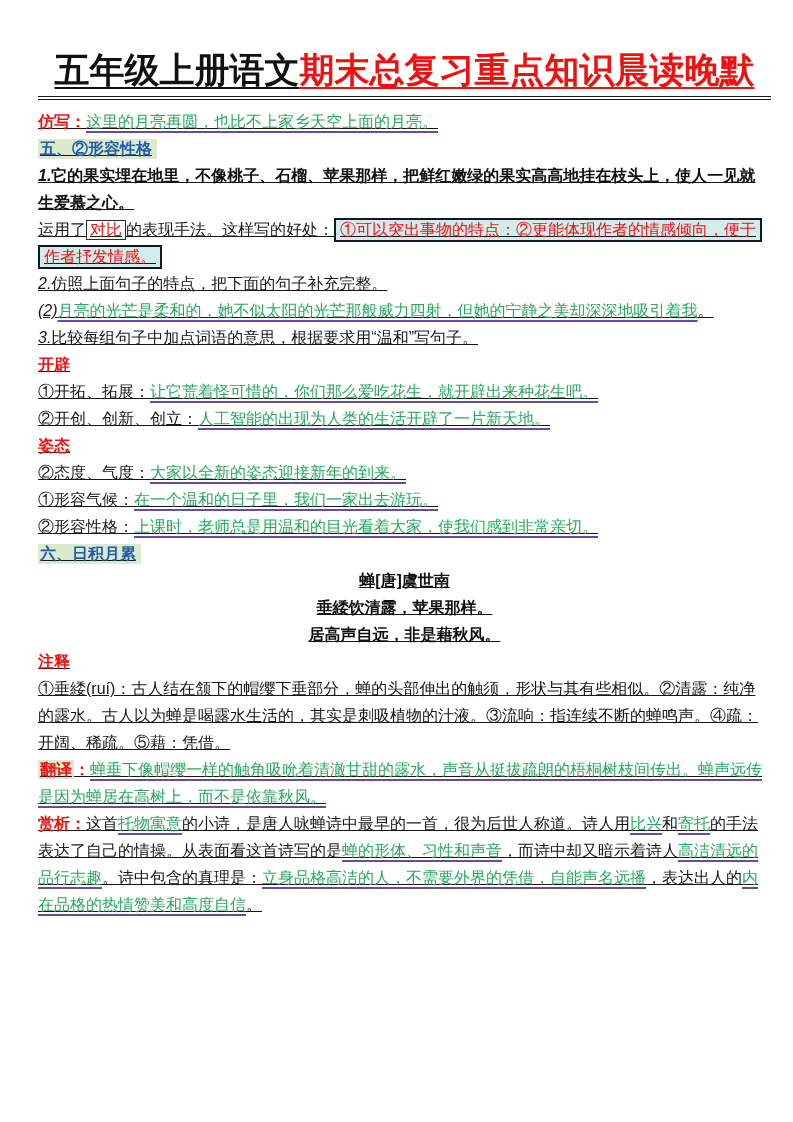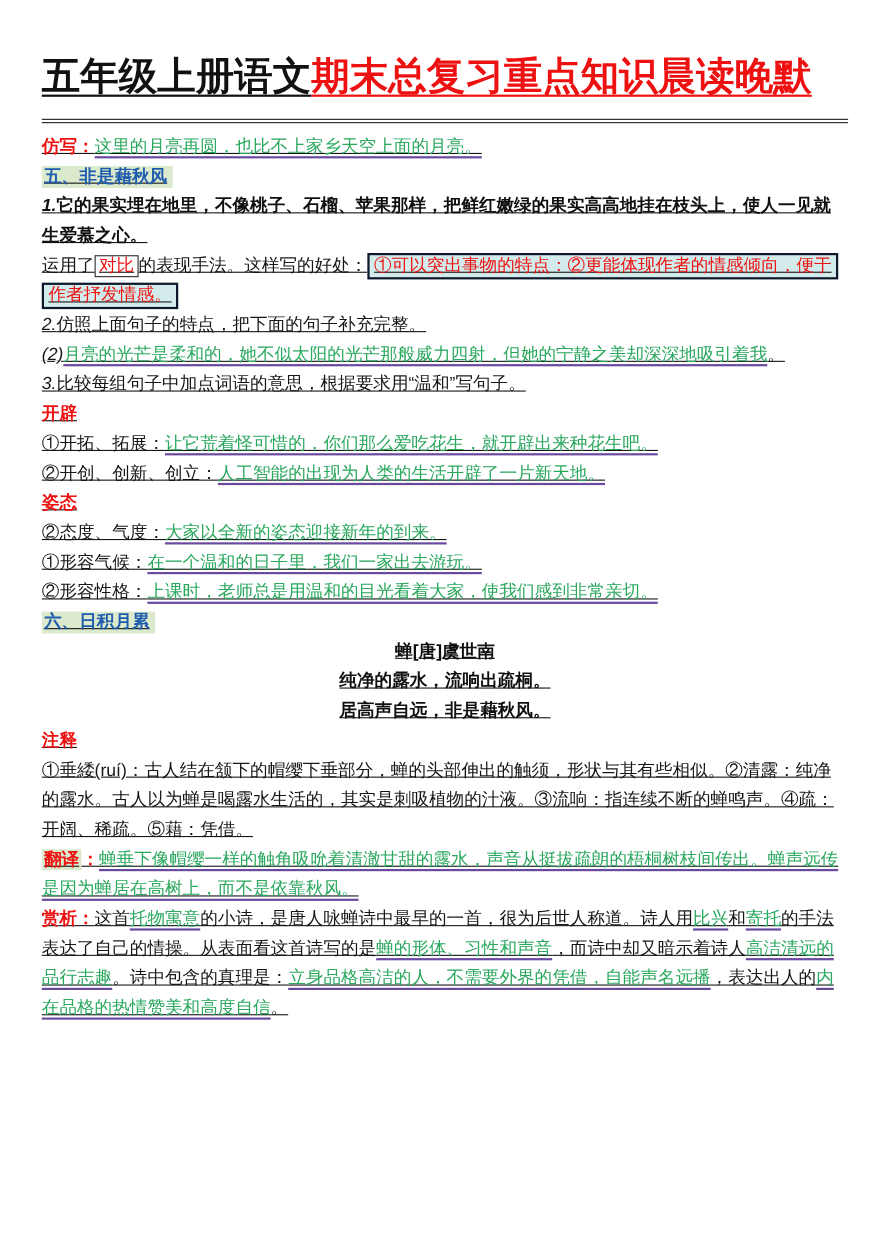--- a/index.html
+++ b/index.html
@@ -23,22 +23,23 @@
     padding:50px 22px 0 38px;
     background:#ffffff;
   }
   .h-title{
     margin:0 0 8px 0;
     font-size:35px;
     font-weight:700;
     letter-spacing:0px;
     line-height:1.15;
     border-bottom:4px double #1c1c1c;
-    padding-bottom:18px;
+    padding-bottom:6px;
     white-space:nowrap;
+    text-align:center;
   }
   .h-title .t-black{
     color:#111;
     text-decoration:underline;
     text-decoration-thickness:2px;
     text-underline-offset:5px;
   }
   .h-title .t-red{
     color:var(--red);
     text-decoration:underline;
@@ -85,35 +86,35 @@
     box-decoration-break:clone;
   }
 </style>
 </head>
 <body>
 
 <div class="page">
   <h1 class="h-title"><span class="t-black">五年级上册语文</span><span class="t-red">期末总复习重点知识晨读晚默</span></h1>
   <div class="doc">
       <div class="para"><span class="seg red-bold">仿写</span><span class="seg red-bold">：</span><span class="seg green-u">这里的月亮再圆，也比不上家乡天空上面的月亮。</span></div>
-      <div class="para"><span class="seg blue-header">五、非是藉秋风</span></div>
+      <div class="para"><span class="seg blue-header">五、②形容性格</span></div>
       <div class="para"><span class="seg bold-italic">1.</span><span class="seg bold">它的果实埋在地里，不像桃子、石榴、苹果那样，把鲜红嫩绿的果实高高地挂在枝头上，使人一见就生爱慕之心。</span></div>
       <div class="para"><span class="seg plain">运用了</span><span class="seg boxed-term">对比</span><span class="seg plain">的表现手法。这样写的好处：</span><span class="seg answer-box">①可以突出事物的特点：②更能体现作者的情感倾向，便于作者抒发情感。</span></div>
       <div class="para"><span class="seg italic">2.</span><span class="seg plain">仿照上面句子的特点，把下面的句子补充完整。</span></div>
       <div class="para"><span class="seg italic">(2)</span><span class="seg green-u">月亮的光芒是柔和的，她不似太阳的光芒那般威力四射，但她的宁静之美却深深地吸引着我</span><span class="seg plain">。</span></div>
       <div class="para"><span class="seg italic">3.</span><span class="seg plain">比较每组句子中加点词语的意思，根据要求用“温和”写句子。</span></div>
       <div class="para"><span class="seg red-bold">开辟</span></div>
       <div class="para"><span class="seg plain">①开拓、拓展：</span><span class="seg green-u">让它荒着怪可惜的，你们那么爱吃花生，就开辟出来种花生吧。</span></div>
       <div class="para"><span class="seg plain">②开创、创新、创立：</span><span class="seg green-u">人工智能的出现为人类的生活开辟了一片新天地。</span></div>
       <div class="para"><span class="seg red-bold">姿态</span></div>
       <div class="para"><span class="seg plain">②态度、气度：</span><span class="seg green-u">大家以全新的姿态迎接新年的到来。</span></div>
       <div class="para"><span class="seg plain">①形容气候：</span><span class="seg green-u">在一个温和的日子里，我们一家出去游玩。</span></div>
       <div class="para"><span class="seg plain">②形容性格：</span><span class="seg green-u">上课时，老师总是用温和的目光看着大家，使我们感到非常亲切。</span></div>
       <div class="para"><span class="seg blue-header">六、日积月累</span></div>
       <div class="para center"><span class="seg bold">蝉[唐]虞世南</span></div>
-      <div class="para center"><span class="seg bold">纯净的露水，流响出疏桐。</span></div>
+      <div class="para center"><span class="seg bold">垂緌饮清露，苹果那样。</span></div>
       <div class="para center"><span class="seg bold">居高声自远，非是藉秋风。</span></div>
       <div class="para"><span class="seg red-bold">注释</span></div>
       <div class="para"><span class="seg plain">①垂緌(ruí)：古人结在颔下的帽缨下垂部分，蝉的头部伸出的触须，形状与其有些相似。②清露：纯净的露水。古人以为蝉是喝露水生活的，其实是刺吸植物的汁液。③流响：指连续不断的蝉鸣声。④疏：开阔、稀疏。⑤藉：凭借。</span></div>
       <div class="para"><span class="seg red-bold-hl">翻译</span><span class="seg red-bold">：</span><span class="seg green-u">蝉垂下像帽缨一样的触角吸吮着清澈甘甜的露水，声音从挺拔疏朗的梧桐树枝间传出。蝉声远传是因为蝉居在高树上，而不是依靠秋风。</span></div>
       <div class="para"><span class="seg red-bold">赏析</span><span class="seg red-bold">：</span><span class="seg plain">这首</span><span class="seg green-u">托物寓意</span><span class="seg plain">的小诗，是唐人咏蝉诗中最早的一首，很为后世人称道。诗人用</span><span class="seg green-u">比兴</span><span class="seg plain">和</span><span class="seg green-u">寄托</span><span class="seg plain">的手法表达了自己的情操。从表面看这首诗写的是</span><span class="seg green-u">蝉的形体、习性和声音</span><span class="seg plain">，而诗中却又暗示着诗人</span><span class="seg green-u">高洁清远的品行志趣</span><span class="seg plain">。诗中包含的真理是：</span><span class="seg green-u">立身品格高洁的人，不需要外界的凭借，自能声名远播</span><span class="seg plain">，表达出人的</span><span class="seg green-u">内在品格的热情赞美和高度自信</span><span class="seg plain">。</span></div>
     </div>
 </div>
 
 </body></html>

